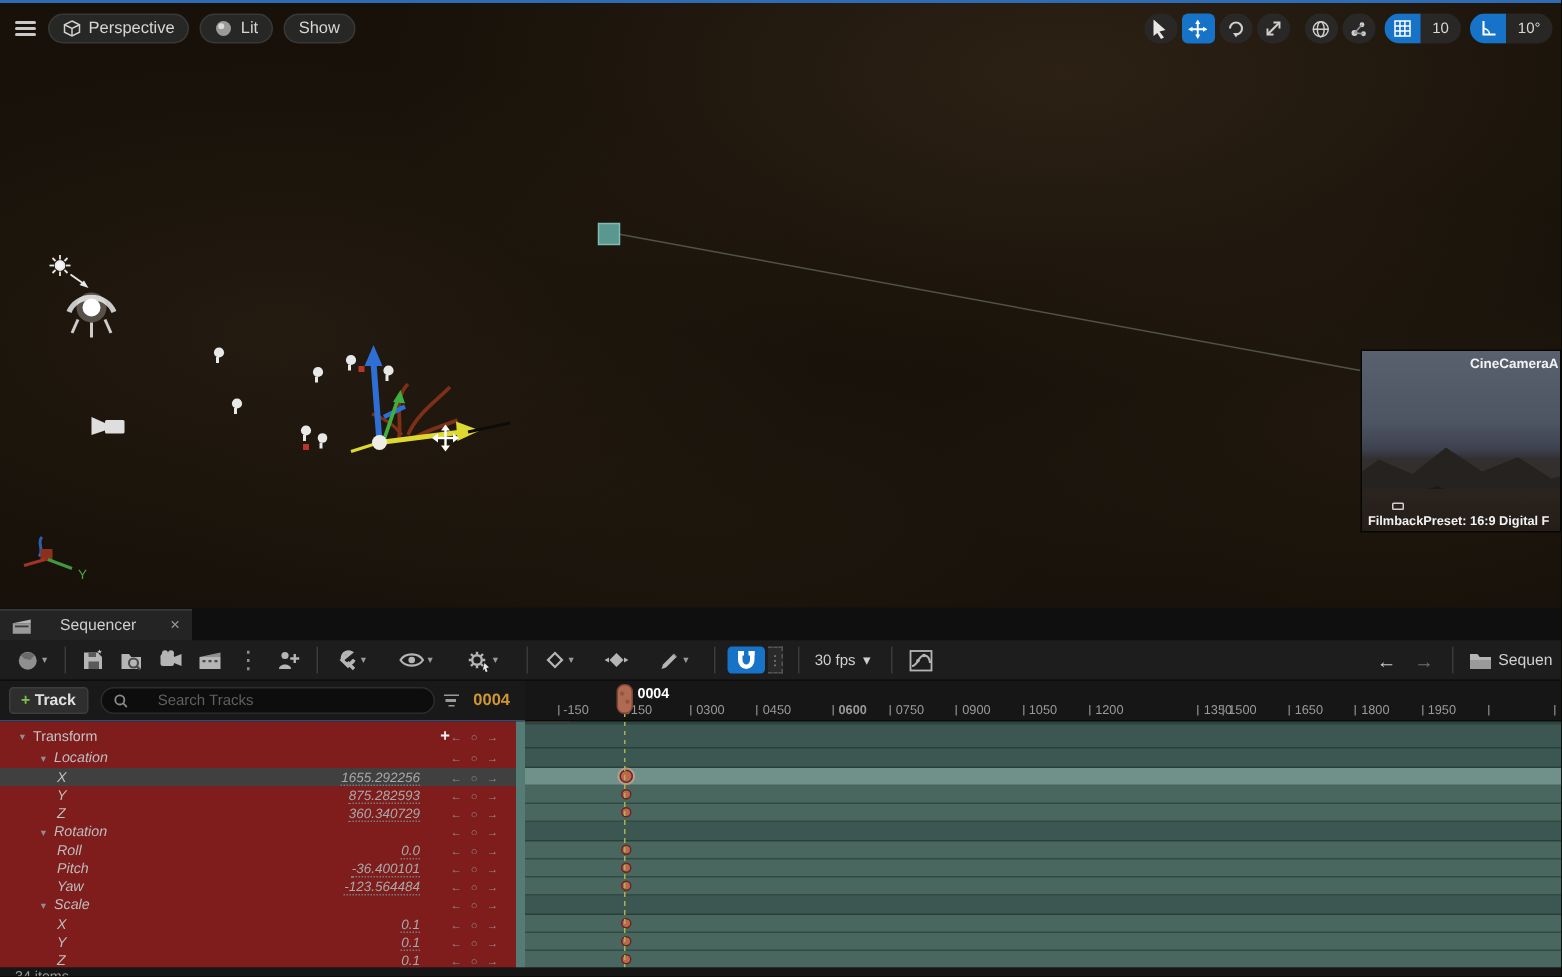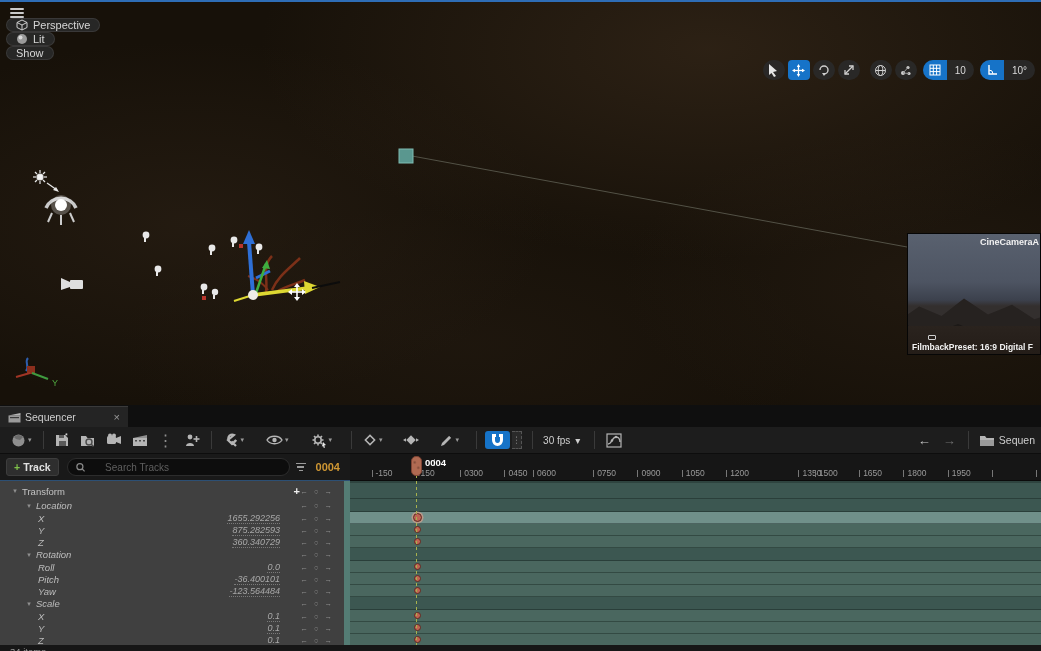--- a/index.html
+++ b/index.html
@@ -8,21 +8,21 @@
 
   
   #viewport{position:absolute;left:0;top:0;width:1041px;height:405px;overflow:hidden;
     background:
       radial-gradient(640px 300px at 68% 12%, rgba(62,46,30,.55), rgba(0,0,0,0) 70%),
       radial-gradient(520px 260px at 18% 55%, rgba(48,36,24,.5), rgba(0,0,0,0) 70%),
       radial-gradient(420px 220px at 88% 70%, rgba(44,33,22,.45), rgba(0,0,0,0) 70%),
       radial-gradient(500px 200px at 45% 85%, rgba(40,30,20,.4), rgba(0,0,0,0) 70%),
       #171109;}
   #topline{position:absolute;left:0;top:0;width:100%;height:2px;background:#2e6db6;}
-  .vtoolbar{position:absolute;top:8px;left:6px;right:6px;height:22px;display:flex;align-items:flex-start;flex-direction:column;}
+  .vtoolbar{position:absolute;top:8px;left:6px;right:6px;height:22px;display:flex;align-items:center;}
   .pill{display:inline-flex;align-items:center;gap:5px;height:20px;padding:0 9px;border-radius:10px;
     background:rgba(42,42,42,.88);border:1px solid rgba(70,70,70,.6);color:#d6d6d6;font-size:11px;margin-right:7px;}
   .iconbtn{width:22px;height:20px;border-radius:4px;display:inline-flex;align-items:center;justify-content:center;
     background:rgba(42,42,42,.88);margin-left:3px;}
   .iconbtn.round{border-radius:10px;}
   .iconbtn.active{background:#1673c8;}
   .snapgroup{display:inline-flex;align-items:center;height:20px;border-radius:10px;overflow:hidden;margin-left:6px;background:rgba(42,42,42,.88);}
   .snapgroup .seg-icon{width:24px;height:20px;display:flex;align-items:center;justify-content:center;background:#1673c8;}
   .snapgroup .seg-val{padding:0 8px;color:#d9d9d9;font-size:10px;}
   .burger{display:inline-flex;flex-direction:column;gap:2px;width:14px;margin:0 8px 0 4px;}
@@ -39,21 +39,21 @@
   .ground{position:absolute;left:0;bottom:0;width:100%;height:28px;background:linear-gradient(#2a231e,#241d18);}
   #campreview .title{position:absolute;top:3px;left:0;right:0;text-align:right;color:#f2f2f2;
     font-size:9px;font-weight:bold;white-space:nowrap;padding-right:1px;}
   #campreview .filmback{position:absolute;bottom:2px;left:4px;right:0;color:#f2f2f2;font-size:8.5px;
     font-weight:bold;white-space:nowrap;overflow:hidden;}
   .pinicon{position:absolute;left:20px;bottom:14px;width:8px;height:5px;border:1px solid #cfcfcf;border-radius:1px;}
 
   
   #sequencer{position:absolute;left:0;top:405px;width:1041px;height:246px;background:#1b1b1b;}
   #tabbar{position:absolute;left:0;top:0;width:100%;height:22px;background:#0f0f0f;display:flex;align-items:flex-end;}
-  #tab{height:21px;width:128px;background:#242424;display:flex;align-items:center;gap:4px;padding:0 8px;
+  #tab{height:21px;width:128px;background:#242424;display:flex;align-items:center;gap:19px;padding:0 8px;
     border-top:1px solid #3a3a3a;color:#cfcfcf;font-size:10.5px;}
   #tab .close{margin-left:auto;color:#9a9a9a;font-size:11px;}
   #seqtoolbar{position:absolute;left:0;top:22px;width:100%;height:27px;background:#1d1d1d;
     border-bottom:1px solid #0d0d0d;display:flex;align-items:center;padding:0 6px;}
   .tbtn{display:inline-flex;align-items:center;gap:2px;padding:2px 3px;border-radius:3px;margin:0 2px;color:#b9b9b9;}
   .tbtn .caret{font-size:7px;color:#9a9a9a;}
   .tsep{width:1px;height:18px;background:#3a3a3a;margin:0 6px;}
   .tbtn.blue{background:#1673c8;}
   .dotbox{width:10px;height:18px;border:1px dashed #555;border-left:none;display:flex;align-items:center;justify-content:center;color:#8a8a8a;font-size:9px;background:#2a2a2a;}
   .fps{color:#cfcfcf;font-size:10px;padding:0 4px;display:inline-flex;gap:5px;align-items:center;}
@@ -77,21 +77,21 @@
   .filtericon i:nth-child(1){width:10px}.filtericon i:nth-child(2){width:7px}.filtericon i:nth-child(3){width:4px}
   #framebox{color:#cf9733;font-size:11px;font-weight:bold;margin:0 4px;}
 
   
   #ruler{position:absolute;left:350px;top:49px;width:691px;height:27px;background:#161616;border-bottom:1px solid #0b0b0b;overflow:hidden;}
   .tick{position:absolute;bottom:3px;display:flex;align-items:flex-end;gap:3px;}
   .tick .mark{width:1px;height:7px;background:#777;}
   .tick .lbl{color:#9a9a9a;font-size:8.5px;line-height:8px;}
 
   
-  #tree{position:absolute;left:0;top:76px;width:380px;height:164px;background:#404040;overflow:hidden;}
+  #tree{position:absolute;left:0;top:76px;width:380px;height:164px;background:#7f1d1d;overflow:hidden;}
   #treescroll{position:absolute;left:344px;top:76px;width:6px;height:164px;background:#547c74;}
   .trow{position:absolute;left:0;width:344px;display:flex;align-items:center;color:#c4c4c4;font-size:9.5px;}
   .trow.hl{background:#404040;}
   .trow .caret{width:10px;font-size:7px;color:#8f8f8f;text-align:center;margin-right:2px;}
   .trow .tlabel{white-space:nowrap;}
   .trow .tlabel.it{font-style:italic;color:#bdbdbd;}
   .tval{position:absolute;right:64px;color:#a8a8a8;font-size:9px;border-bottom:1px dotted #7a7a7a;font-style:italic;}
   .tplus{position:absolute;right:44px;color:#f0f0f0;font-weight:bold;font-size:11px;}
   .tnav{position:absolute;right:10px;color:#8f8f8f;font-size:7.5px;letter-spacing:2px;white-space:nowrap;}
 
@@ -507,21 +507,21 @@
           <span class="lbl">0150</span>
         </div>
         <div class="tick" style="left: 110.16px;">
           <span class="mark"></span>
           <span class="lbl">0300</span>
         </div>
         <div class="tick" style="left: 154.49px;">
           <span class="mark"></span>
           <span class="lbl">0450</span>
         </div>
-        <div class="tick" style="left: 183px;">
+        <div class="tick" style="left: 205px; font-weight: bold;">
           <span class="mark"></span>
           <span class="lbl">0600</span>
         </div>
         <div class="tick" style="left: 243.15px;">
           <span class="mark"></span>
           <span class="lbl">0750</span>
         </div>
         <div class="tick" style="left: 287.48px;">
           <span class="mark"></span>
           <span class="lbl">0900</span>

